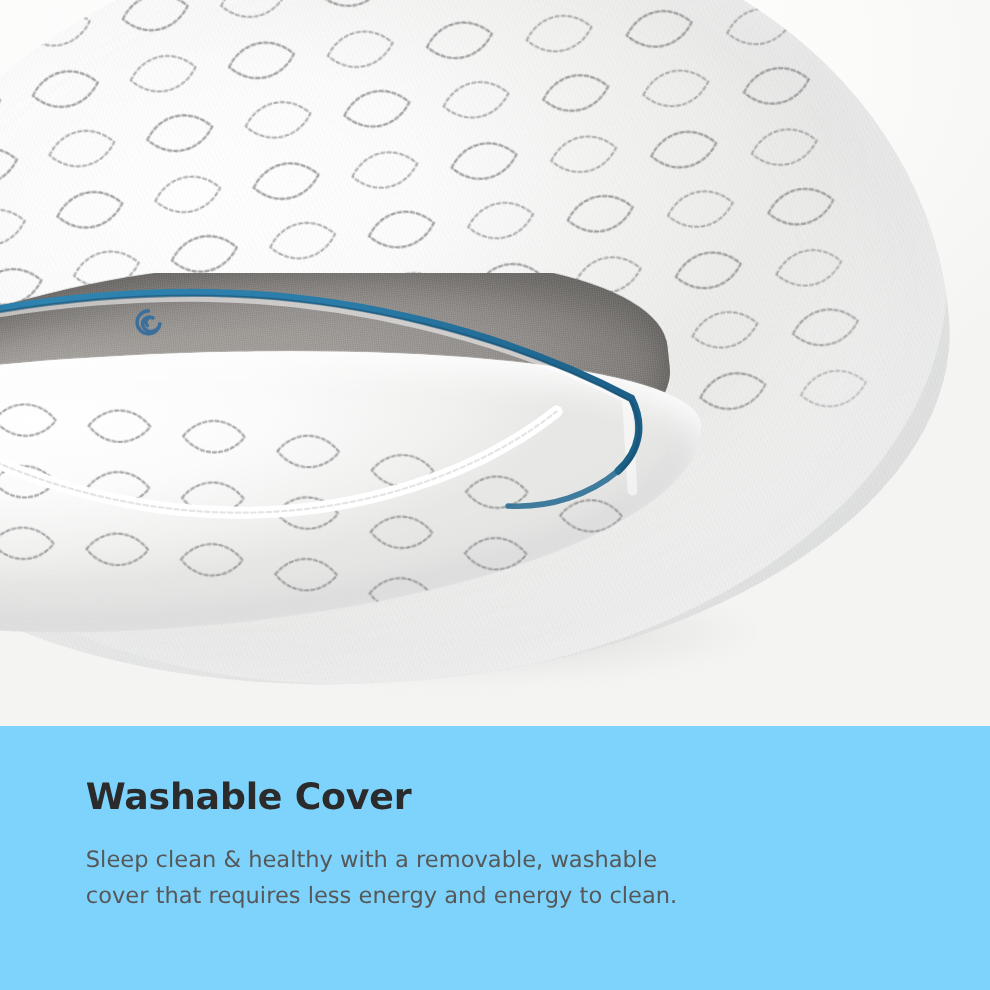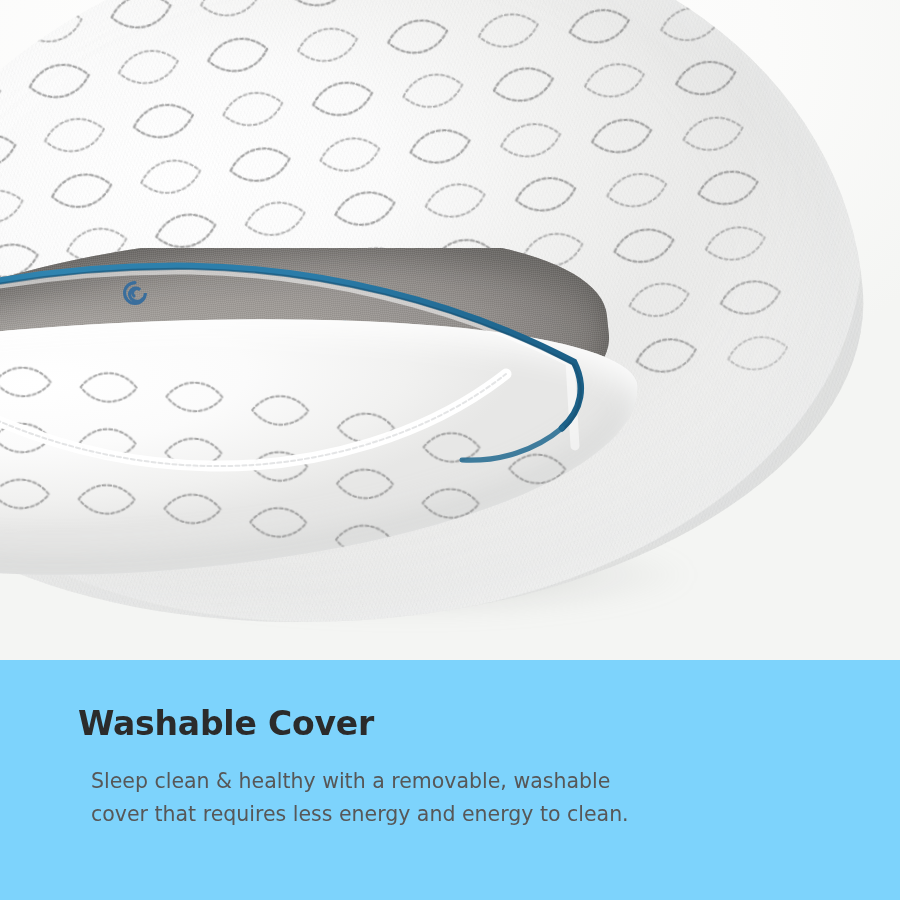--- a/index.html
+++ b/index.html
@@ -177,21 +177,21 @@
   .headline {
     margin: 0;
     font-family: "DejaVu Sans", sans-serif;
     font-weight: 700;
     font-size: 33px;
     letter-spacing: -0.2px;
     color: #2b2b2b;
     line-height: 1.12;
   }
   .subcopy {
-    margin: 22px 0 0 13px;
+    margin: 22px 0 0 0;
     font-family: "DejaVu Sans", sans-serif;
     font-weight: 400;
     font-size: 20.5px;
     line-height: 1.62;
     color: #575757;
     max-width: 600px;
   }
   .subcopy span { display: block; }
 </style>
 </head>

